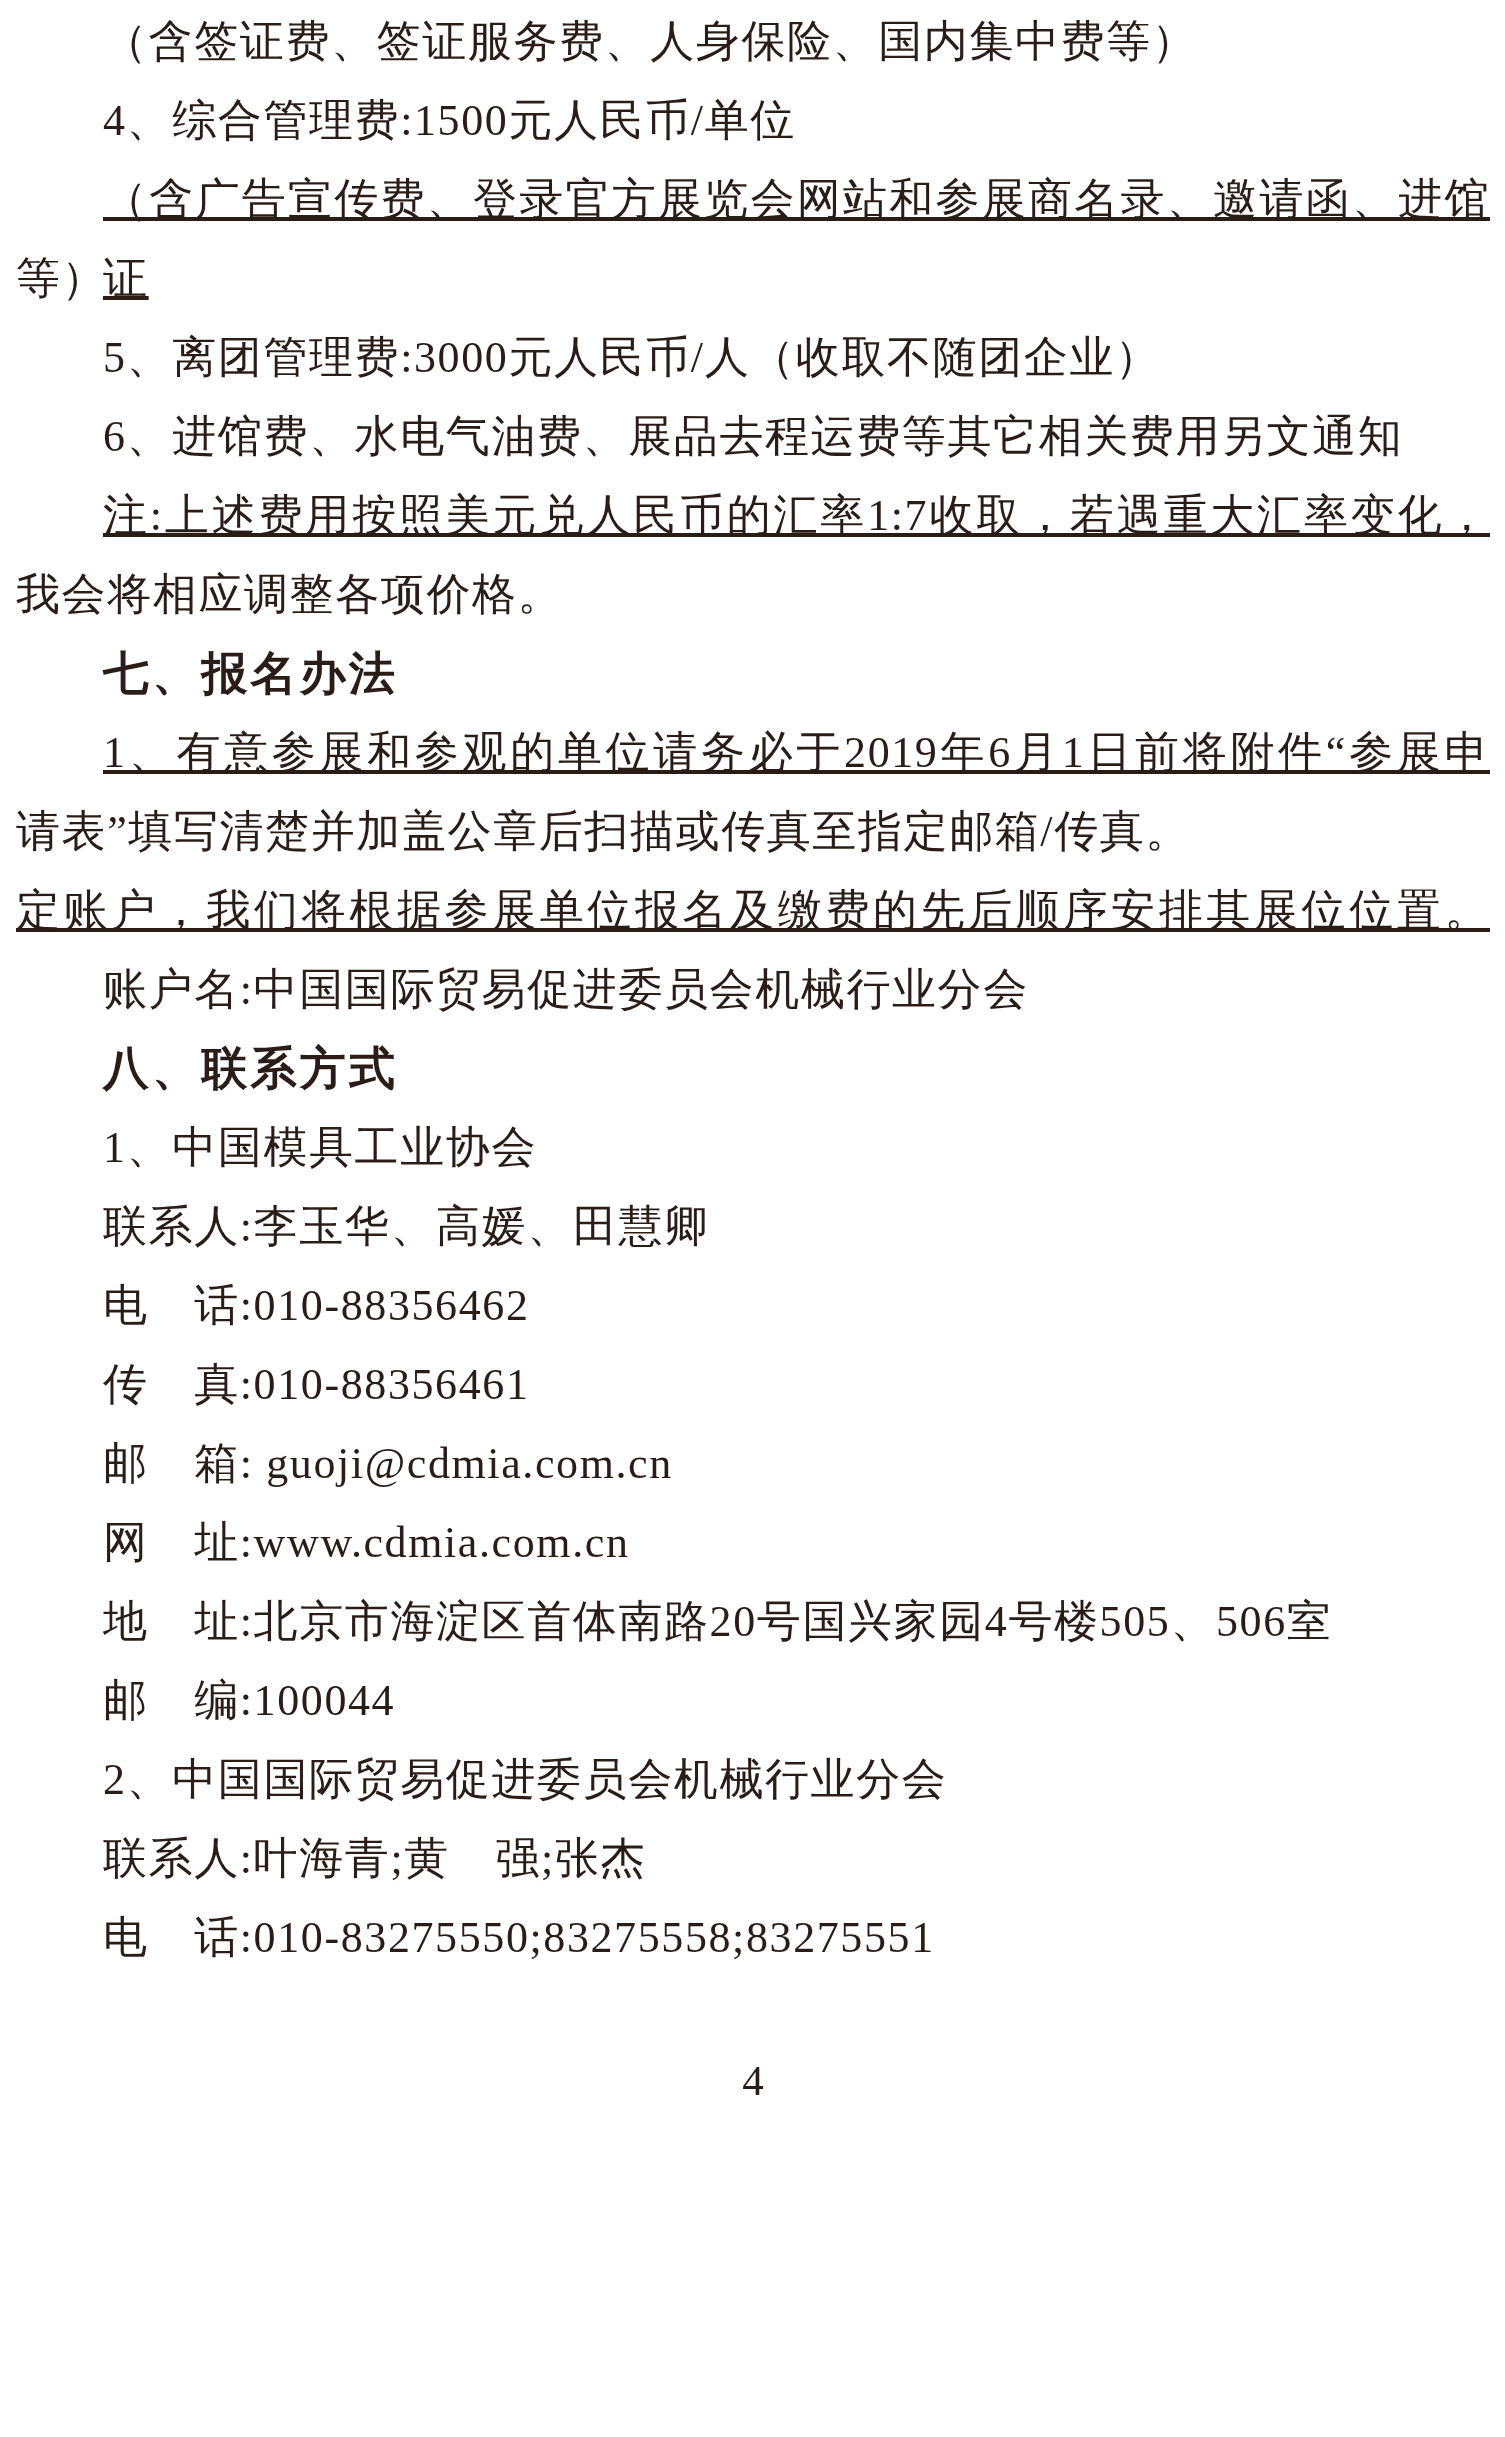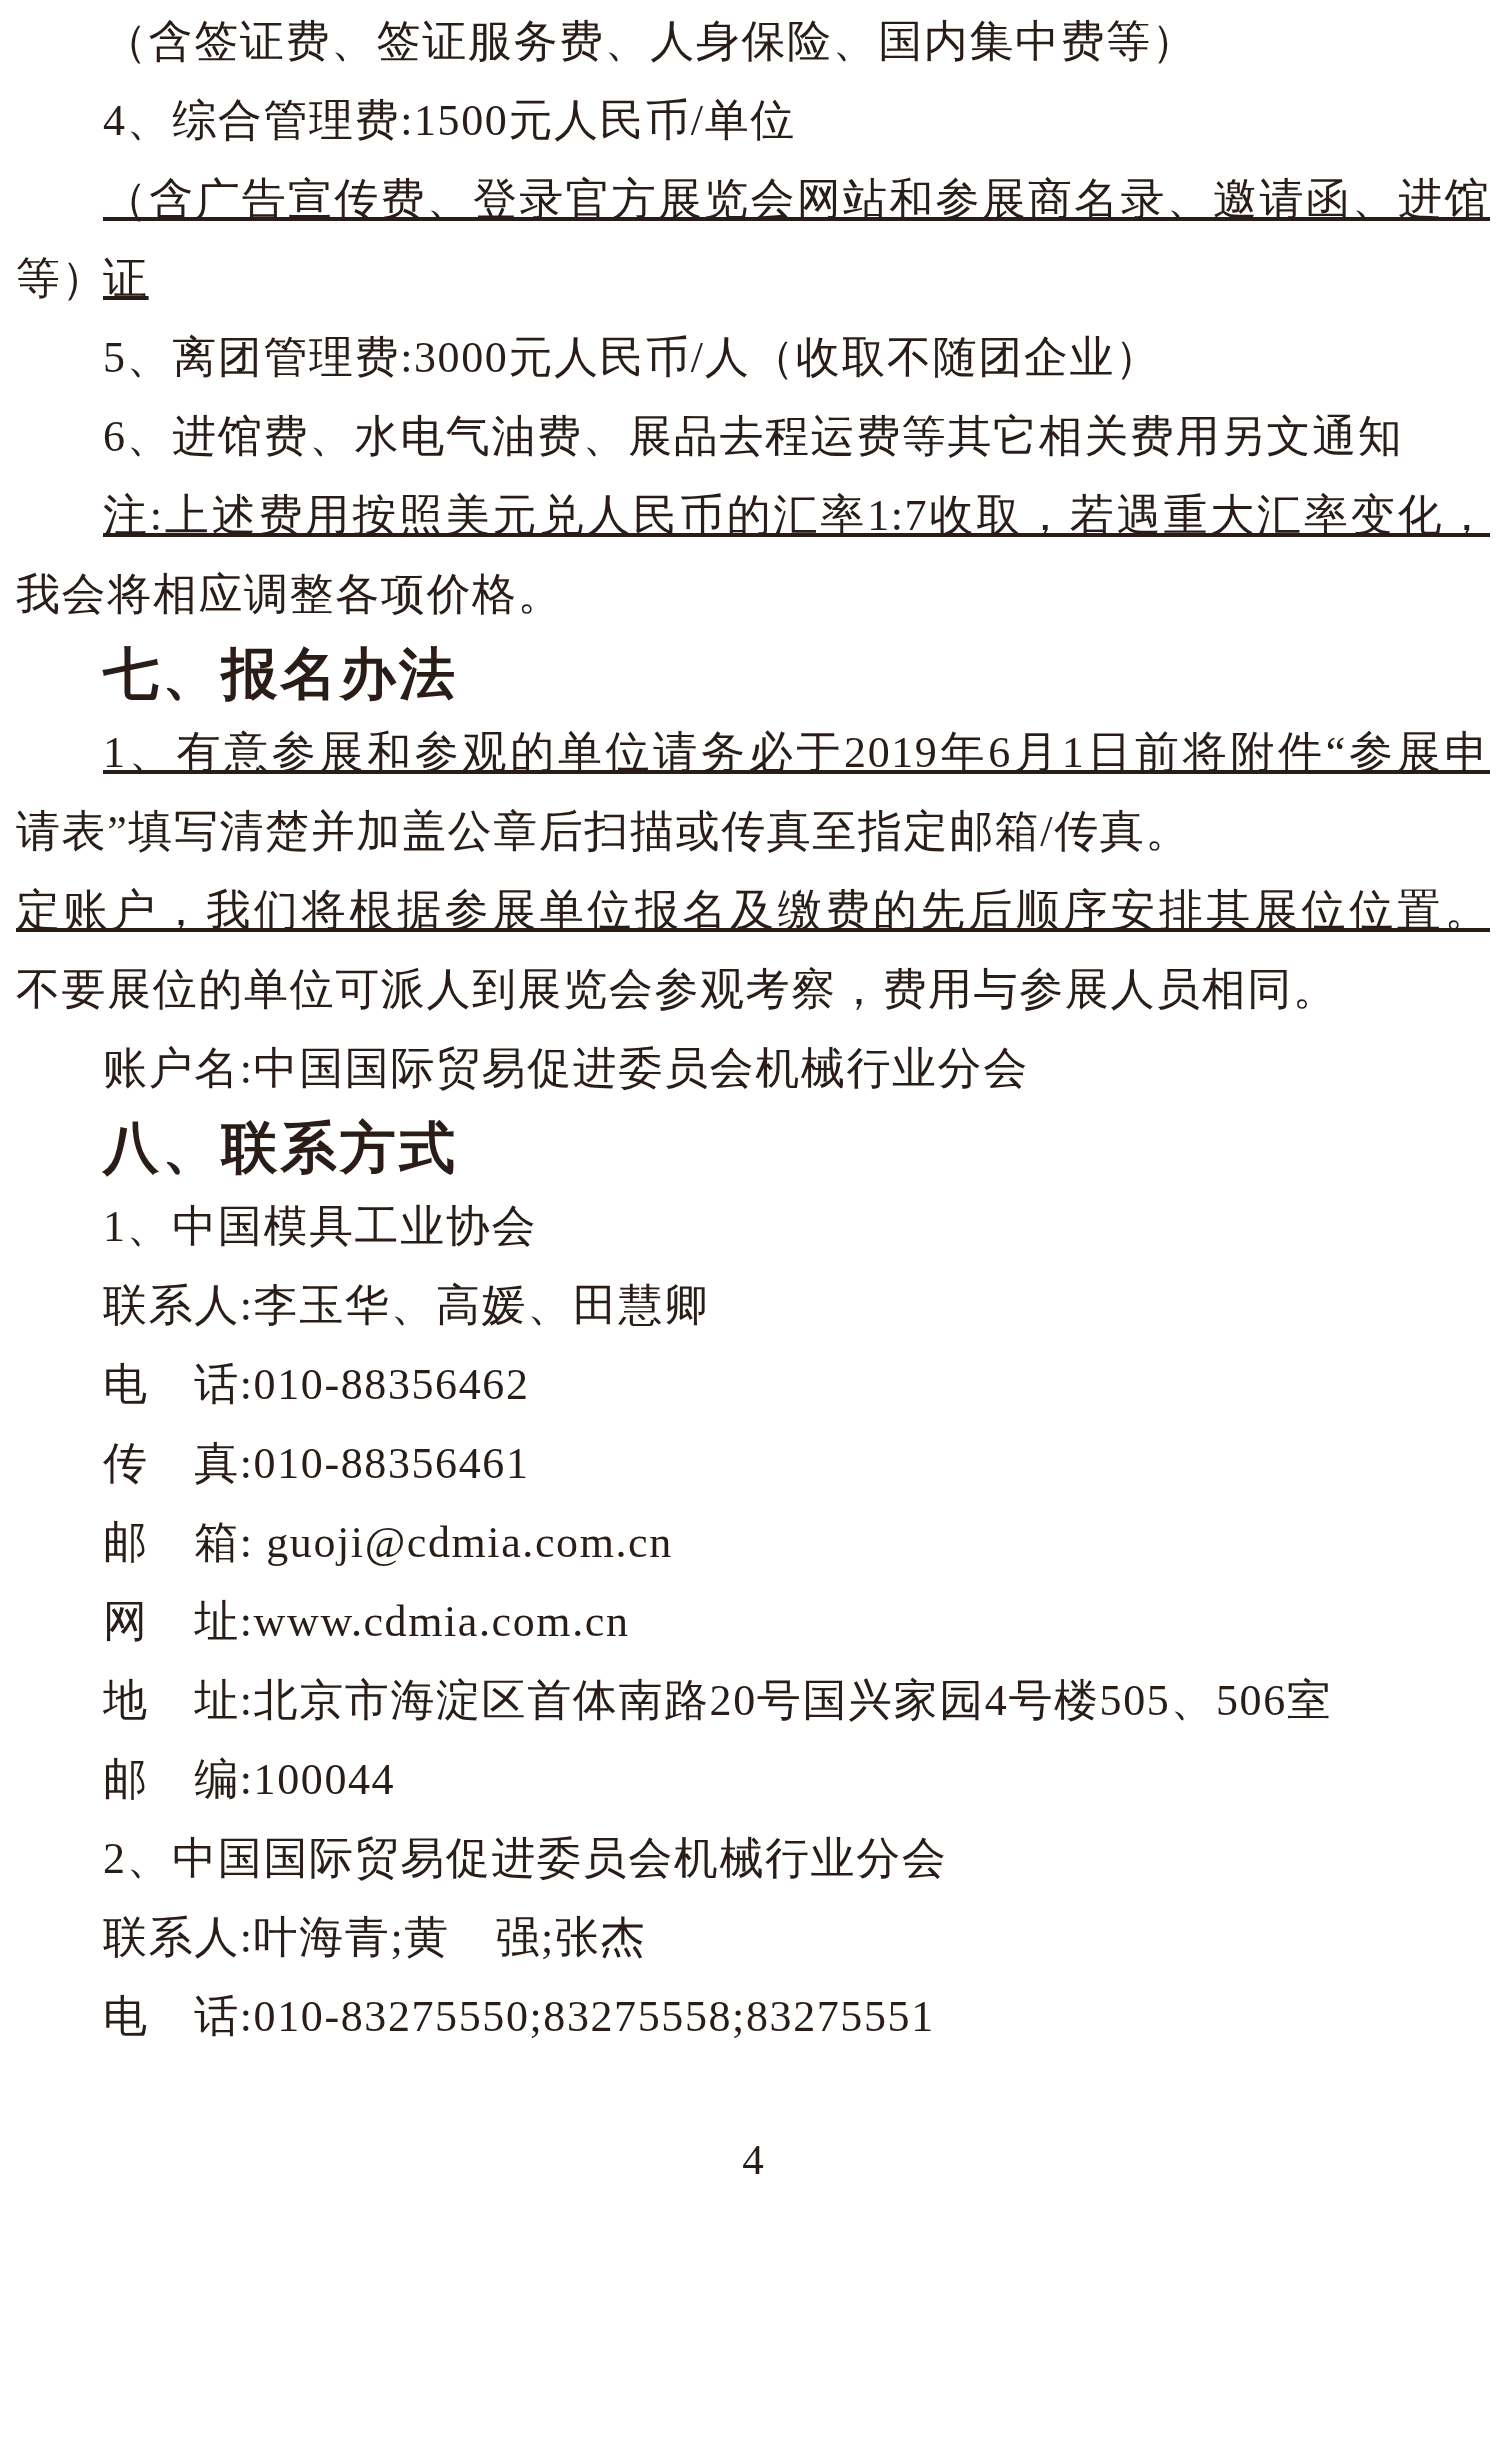--- a/index.html
+++ b/index.html
@@ -32,21 +32,21 @@
   .line.justify {
     white-space: normal;
     text-align: justify;
     text-align-last: justify;
     text-justify: inter-character;
     text-decoration: underline;
   }
   .line.heading {
     font-family: "Liberation Sans", "DejaVu Sans", sans-serif;
     font-weight: 700;
-    font-size: 56px;
+    font-size: 46px;
     letter-spacing: 3.2px;
   }
   .footer {
     margin-top: 64px;
     height: 79px;
     line-height: 79px;
     text-align: center;
   }
   .page-num {
     font-size: 43px;
@@ -63,21 +63,20 @@
       <div class="line indent justify">（含广告宣传费、登录官方展览会网站和参展商名录、邀请函、进馆证</div>
       <div class="line flush">等）</div>
       <div class="line indent">5、离团管理费:3000元人民币/人（收取不随团企业）</div>
       <div class="line indent">6、进馆费、水电气油费、展品去程运费等其它相关费用另文通知</div>
       <div class="line indent justify">注:上述费用按照美元兑人民币的汇率1:7收取，若遇重大汇率变化，</div>
       <div class="line flush">我会将相应调整各项价格。</div>
       <div class="line indent heading">七、报名办法</div>
       <div class="line indent justify">1、有意参展和参观的单位请务必于2019年6月1日前将附件“参展申</div>
       <div class="line flush">请表”填写清楚并加盖公章后扫描或传真至指定邮箱/传真。</div>
       <div class="line flush justify">定账户，我们将根据参展单位报名及缴费的先后顺序安排其展位位置。</div>
-      <div class="line flush">不要展位的单位可派人到展览会参观考察，费用与参展人员相同。</div>
       <div class="line indent">账户名:中国国际贸易促进委员会机械行业分会</div>
       <div class="line indent heading">八、联系方式</div>
       <div class="line indent">1、中国模具工业协会</div>
       <div class="line indent">联系人:李玉华、高媛、田慧卿</div>
       <div class="line indent">电　话:010-88356462</div>
       <div class="line indent">传　真:010-88356461</div>
       <div class="line indent">邮　箱: guoji@cdmia.com.cn</div>
       <div class="line indent">网　址:www.cdmia.com.cn</div>
       <div class="line indent">地　址:北京市海淀区首体南路20号国兴家园4号楼505、506室</div>
       <div class="line indent">邮　编:100044</div>

